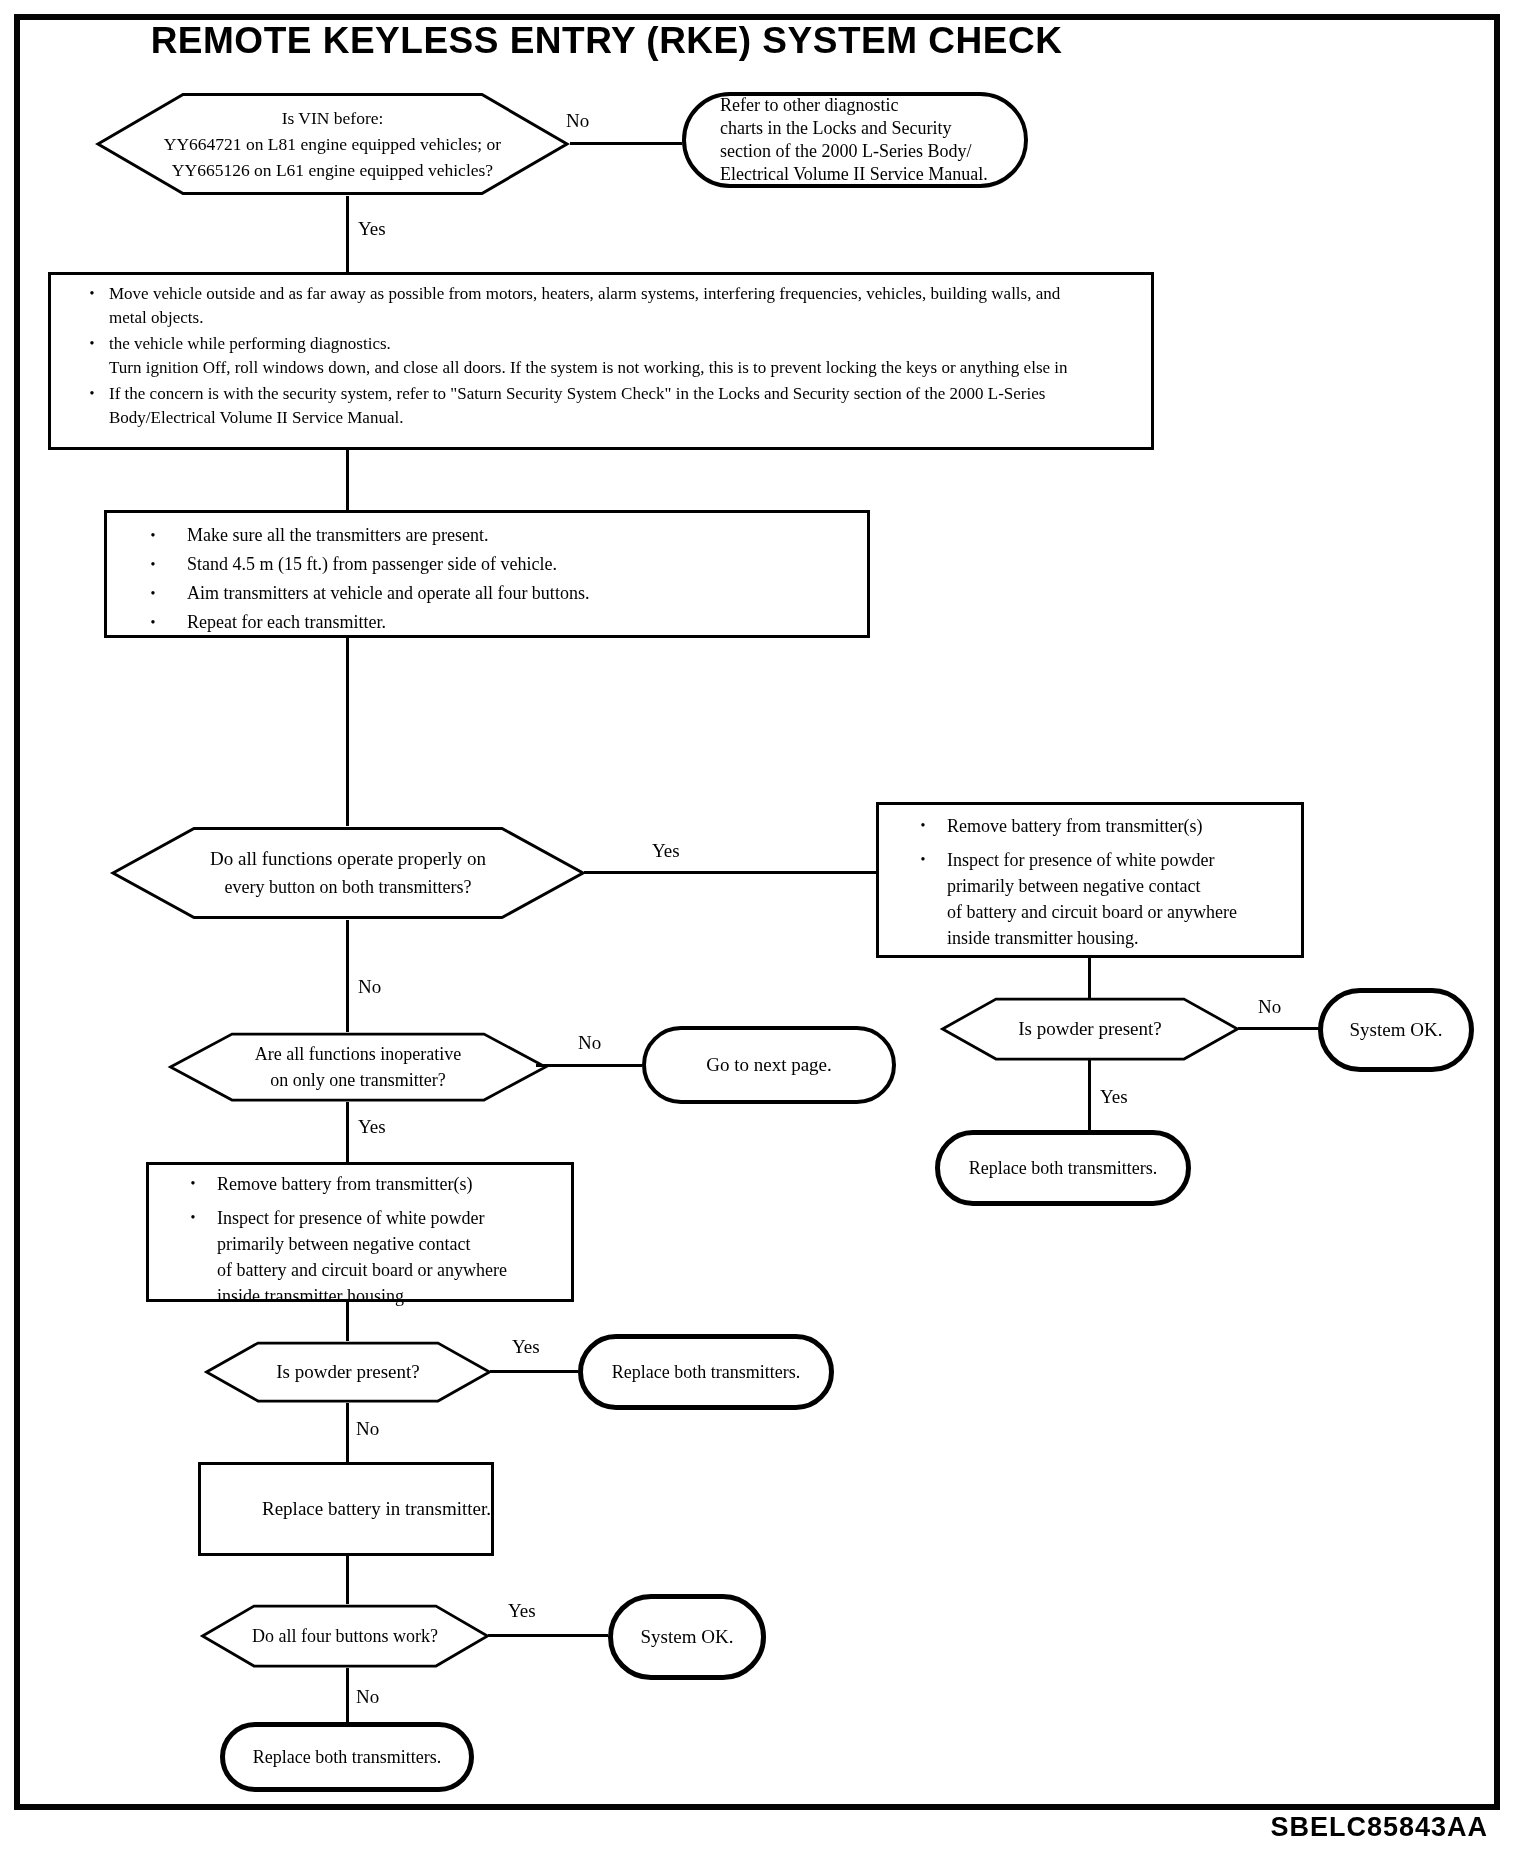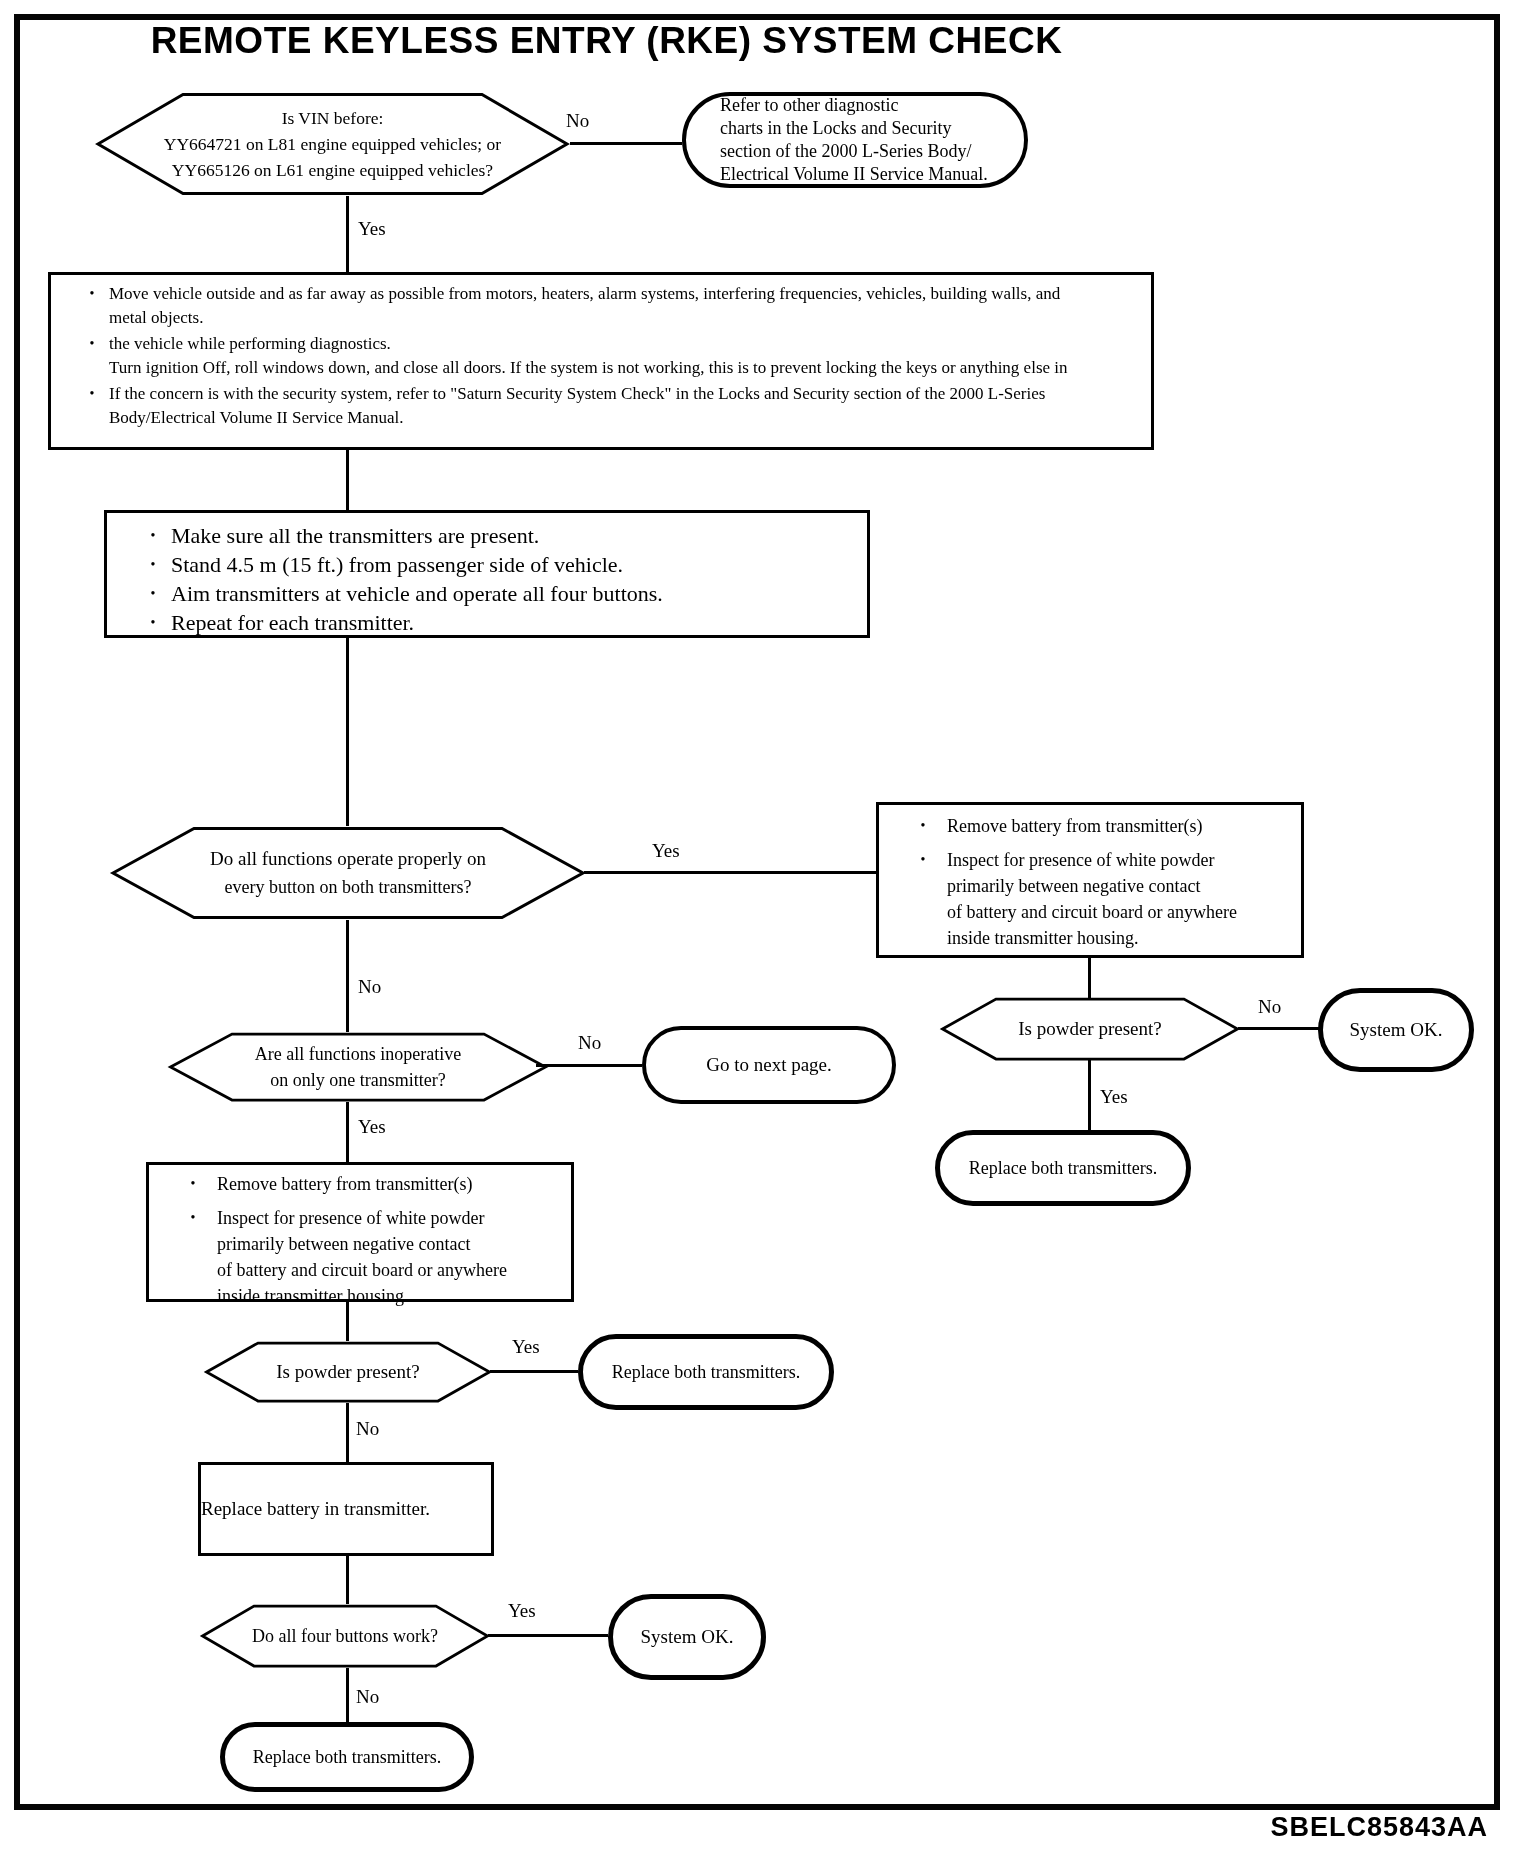--- a/index.html
+++ b/index.html
@@ -27,29 +27,29 @@
   .code{position:absolute;top:1812px;right:32px;font-family:"Liberation Sans", sans-serif;
         font-weight:700;font-size:27px;letter-spacing:1px;}
   
   .bigbox{padding:5px 10px 0 10px;}
   .bigbox .tl{font-size:17px;line-height:24px;}
   .bigbox .bullet{width:34px;margin-left:14px;font-size:14px;line-height:24px;}
   .bigbox .brow{margin-top:2px;}
   .bigbox .hdr{margin-left:2px;}
   
   .transbox{padding-top:8px;}
-  .transbox .tl{font-size:22px;line-height:29px;}
+  .transbox .tl{font-size:18px;line-height:29px;margin-left:16px;}
   .transbox .bullet{width:36px;margin-left:28px;font-size:14px;line-height:29px;}
   
   .powderbox{padding-top:8px;}
   .powderbox .tl{font-size:18px;line-height:26px;}
   .powderbox .bullet{width:48px;margin-left:20px;font-size:14px;line-height:26px;}
   .powderbox .brow{margin-top:0;}
   .powderbox .brow + .brow{margin-top:8px;}
-  .center{display:flex;flex-direction:column;justify-content:center;align-items:flex-start;}
+  .center{display:flex;flex-direction:column;justify-content:center;align-items:flex-end;}
 </style>
 </head>
 <body>
 
 <div class="page">
 
   <div class="frame"></div>
 
   <div class="title">REMOTE KEYLESS ENTRY (RKE) SYSTEM CHECK</div>
 

